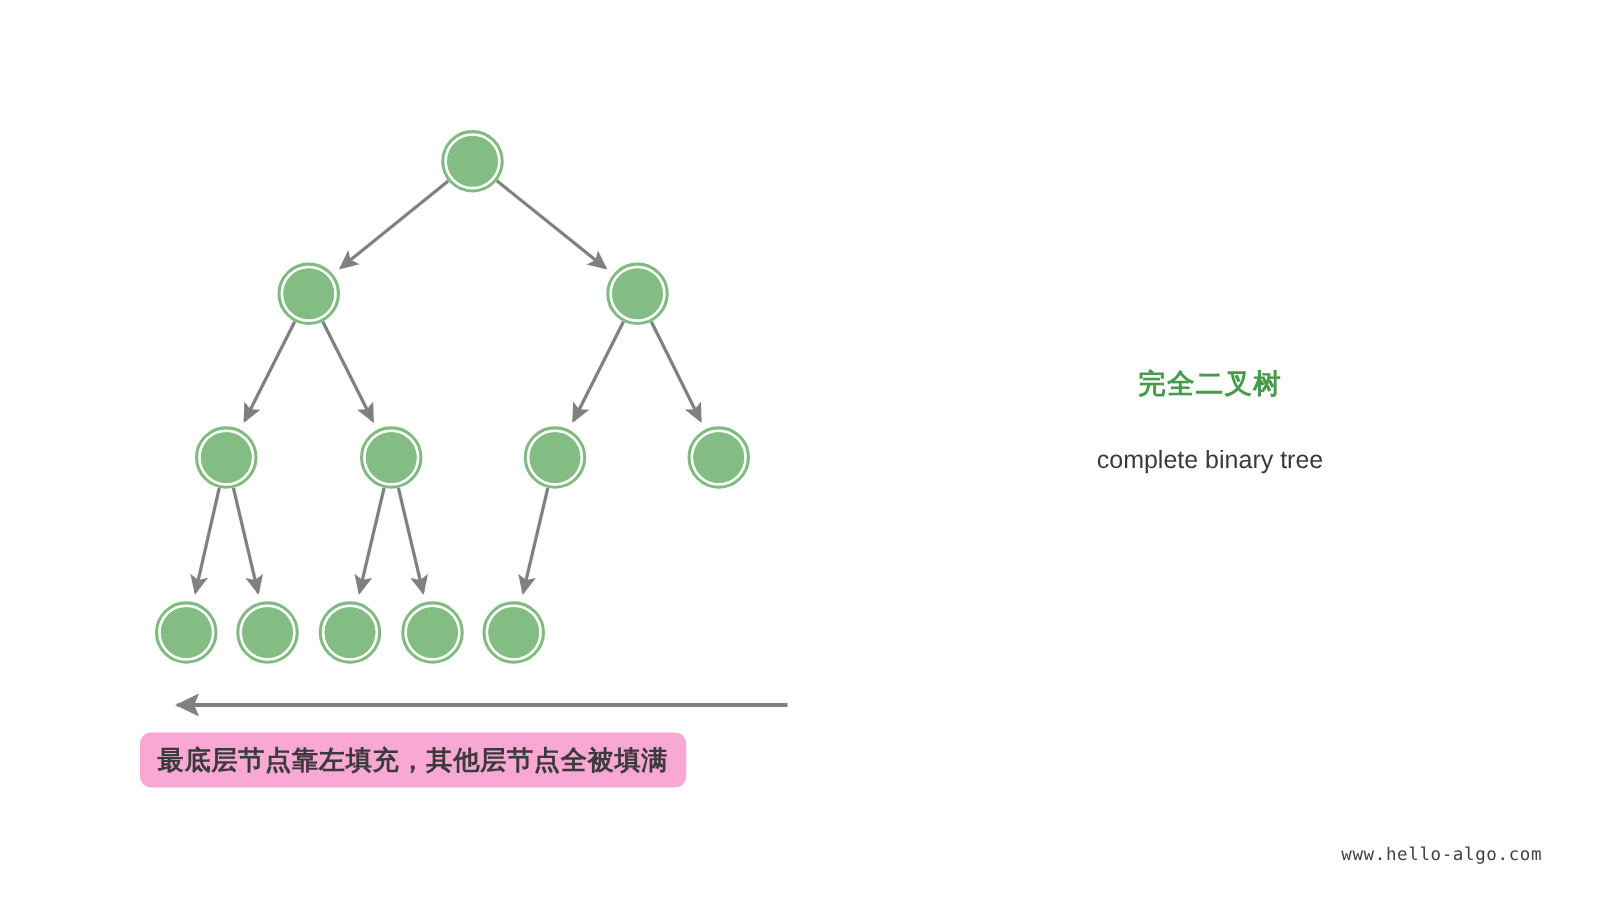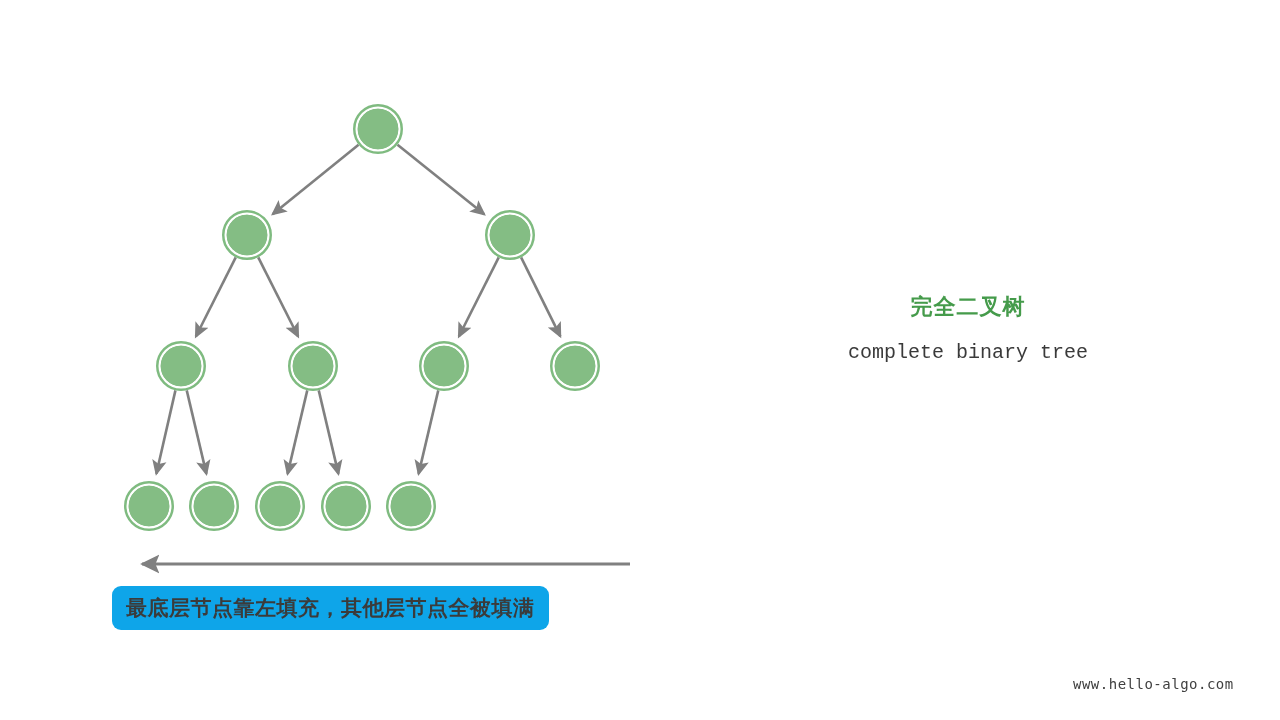--- a/index.html
+++ b/index.html
@@ -41,38 +41,38 @@
   .legend-title {
     font-family: "Liberation Sans", sans-serif;
     font-size: 22px;
     font-weight: bold;
     color: #459b4b;
     letter-spacing: 1px;
     line-height: 30px;
     white-space: nowrap;
   }
   .legend-subtitle {
-    font-family: Liberation Mono, monospace;
+    font-family: Liberation Sans, sans-serif;
     font-size: 20px;
     color: #3a3a3a;
     line-height: 28px;
-    margin-top: 17px;
+    margin-top: 32px;
     white-space: nowrap;
   }
 
   .caption-box {
     position: absolute;
     left: 112px;
     top: 586px;
     height: 44px;
     box-sizing: border-box;
     padding: 0 14px;
     display: flex;
     align-items: center;
-    background: #0ea5e9;
+    background: #f9a8d4;
     border-radius: 9px;
   }
   .caption-text {
     font-family: "Liberation Sans", sans-serif;
     font-size: 21px;
     font-weight: bold;
     color: #3b3b3b;
     letter-spacing: 0.5px;
     white-space: nowrap;
   }

